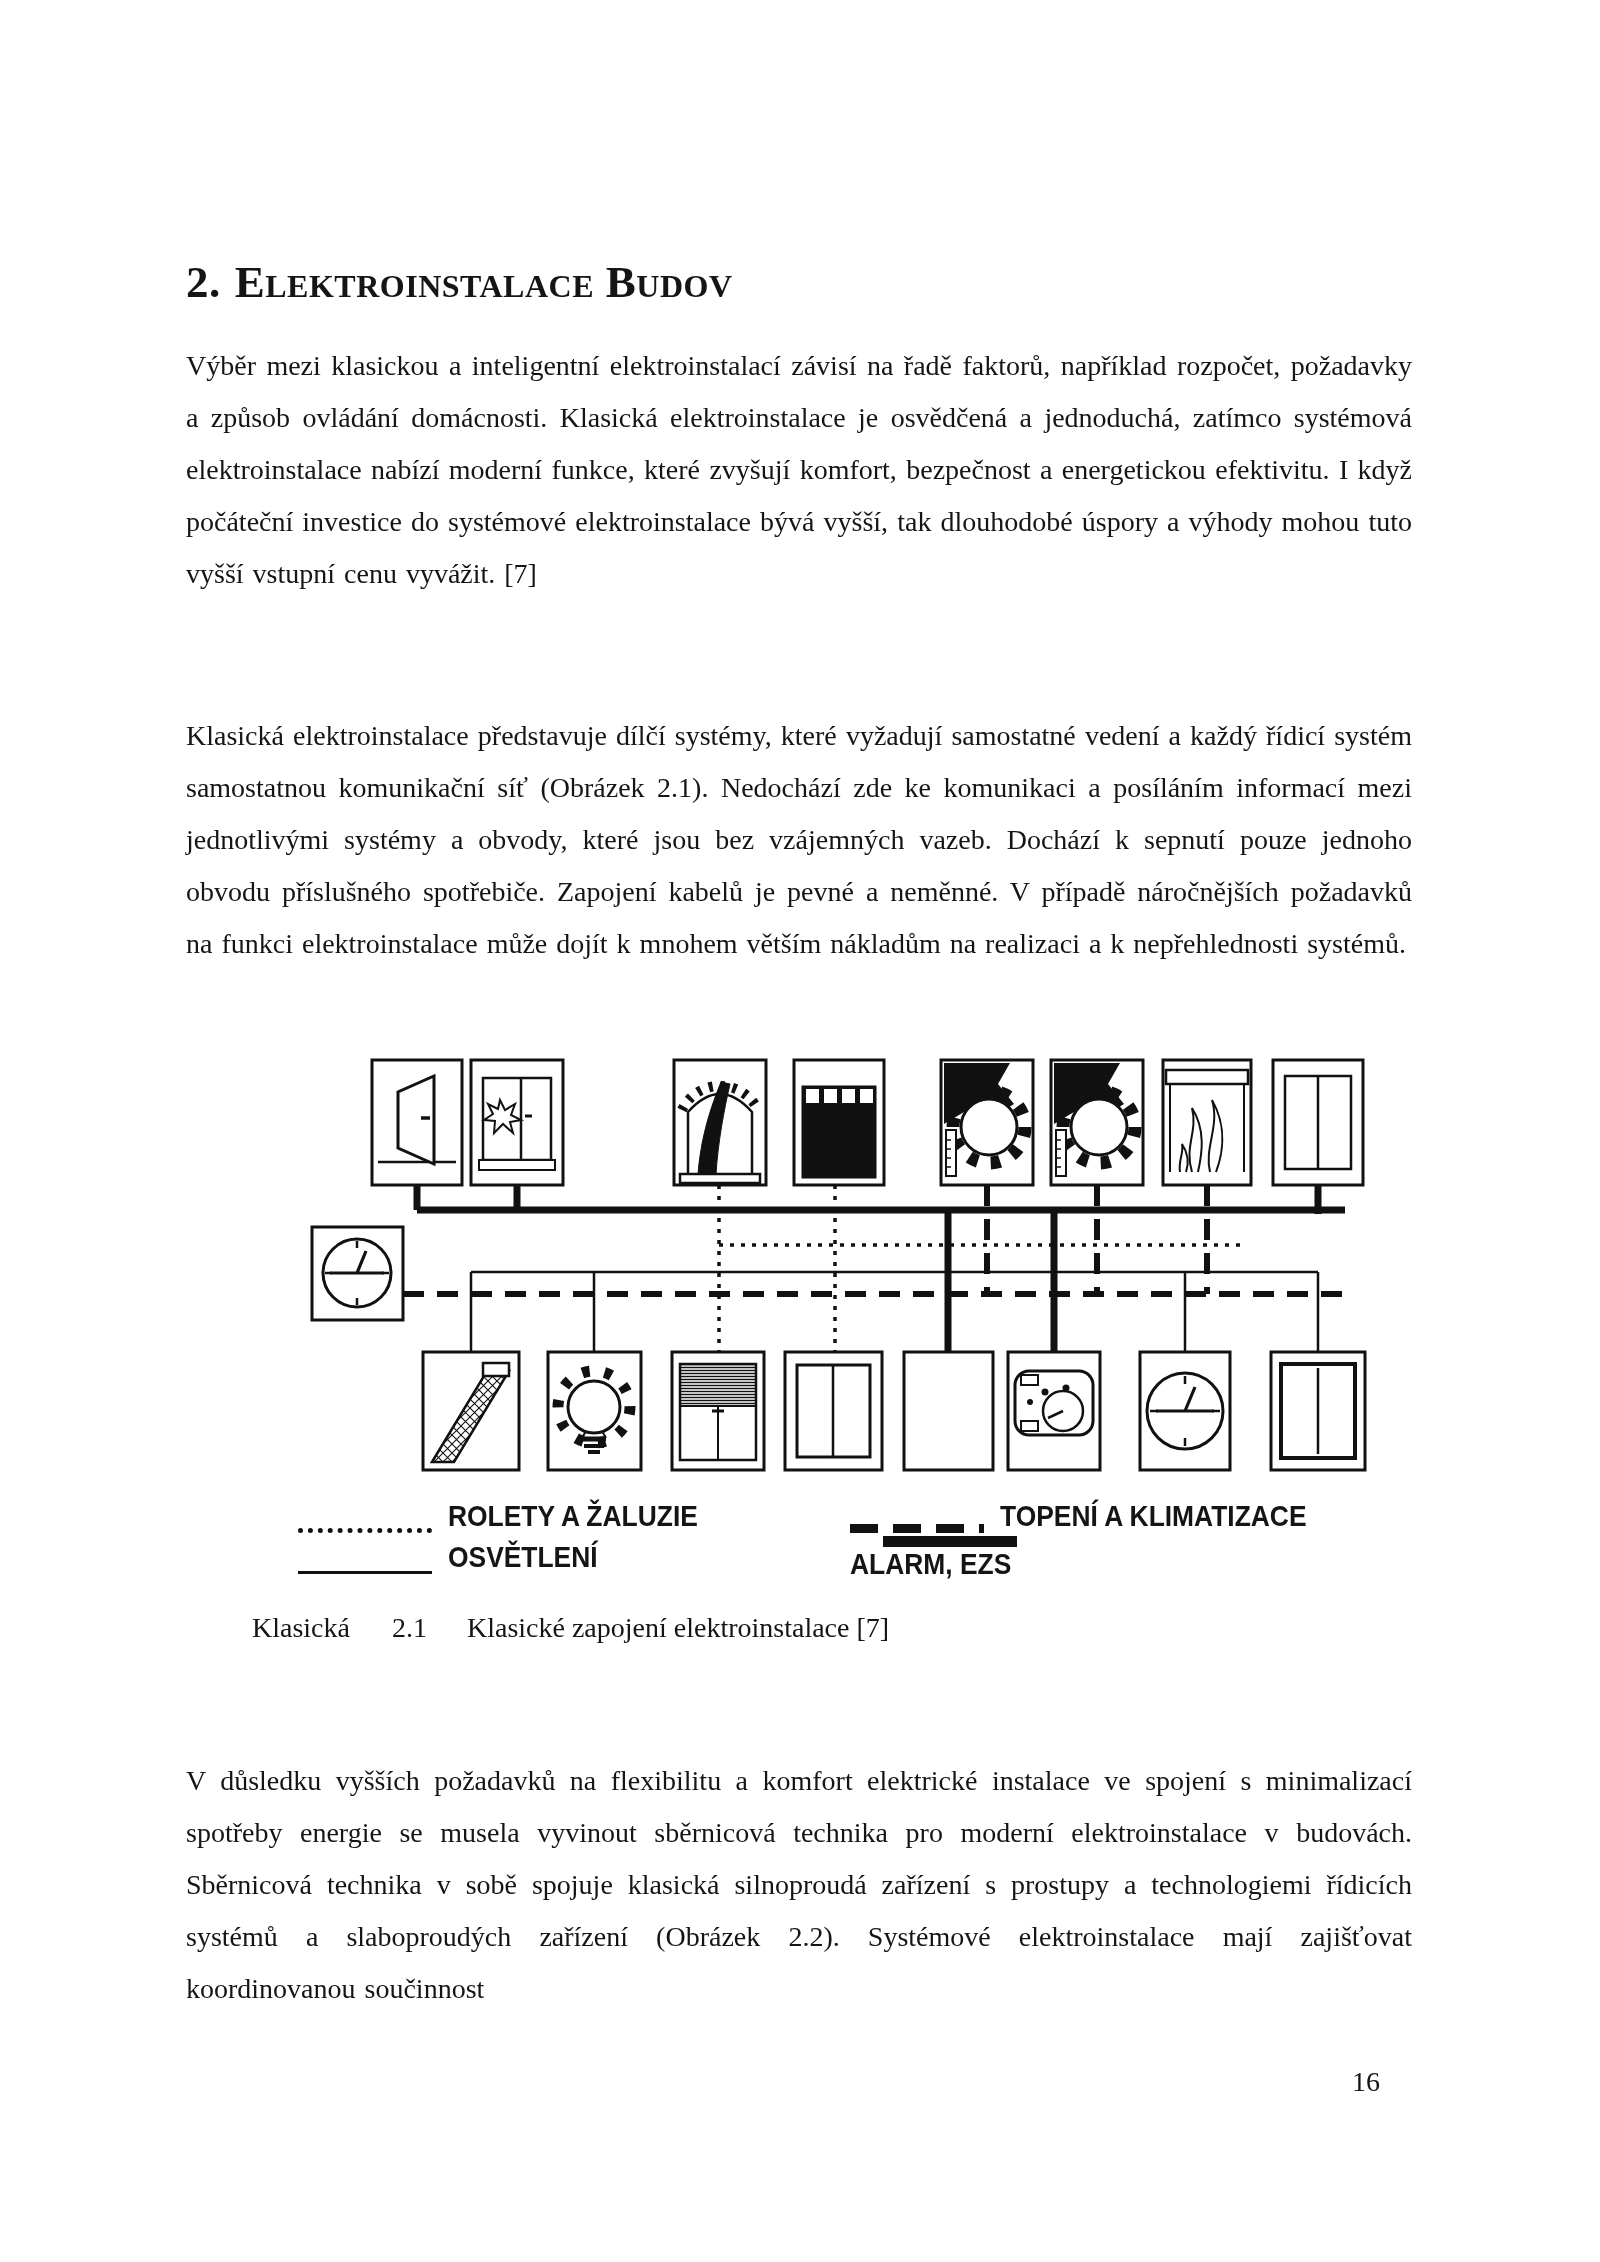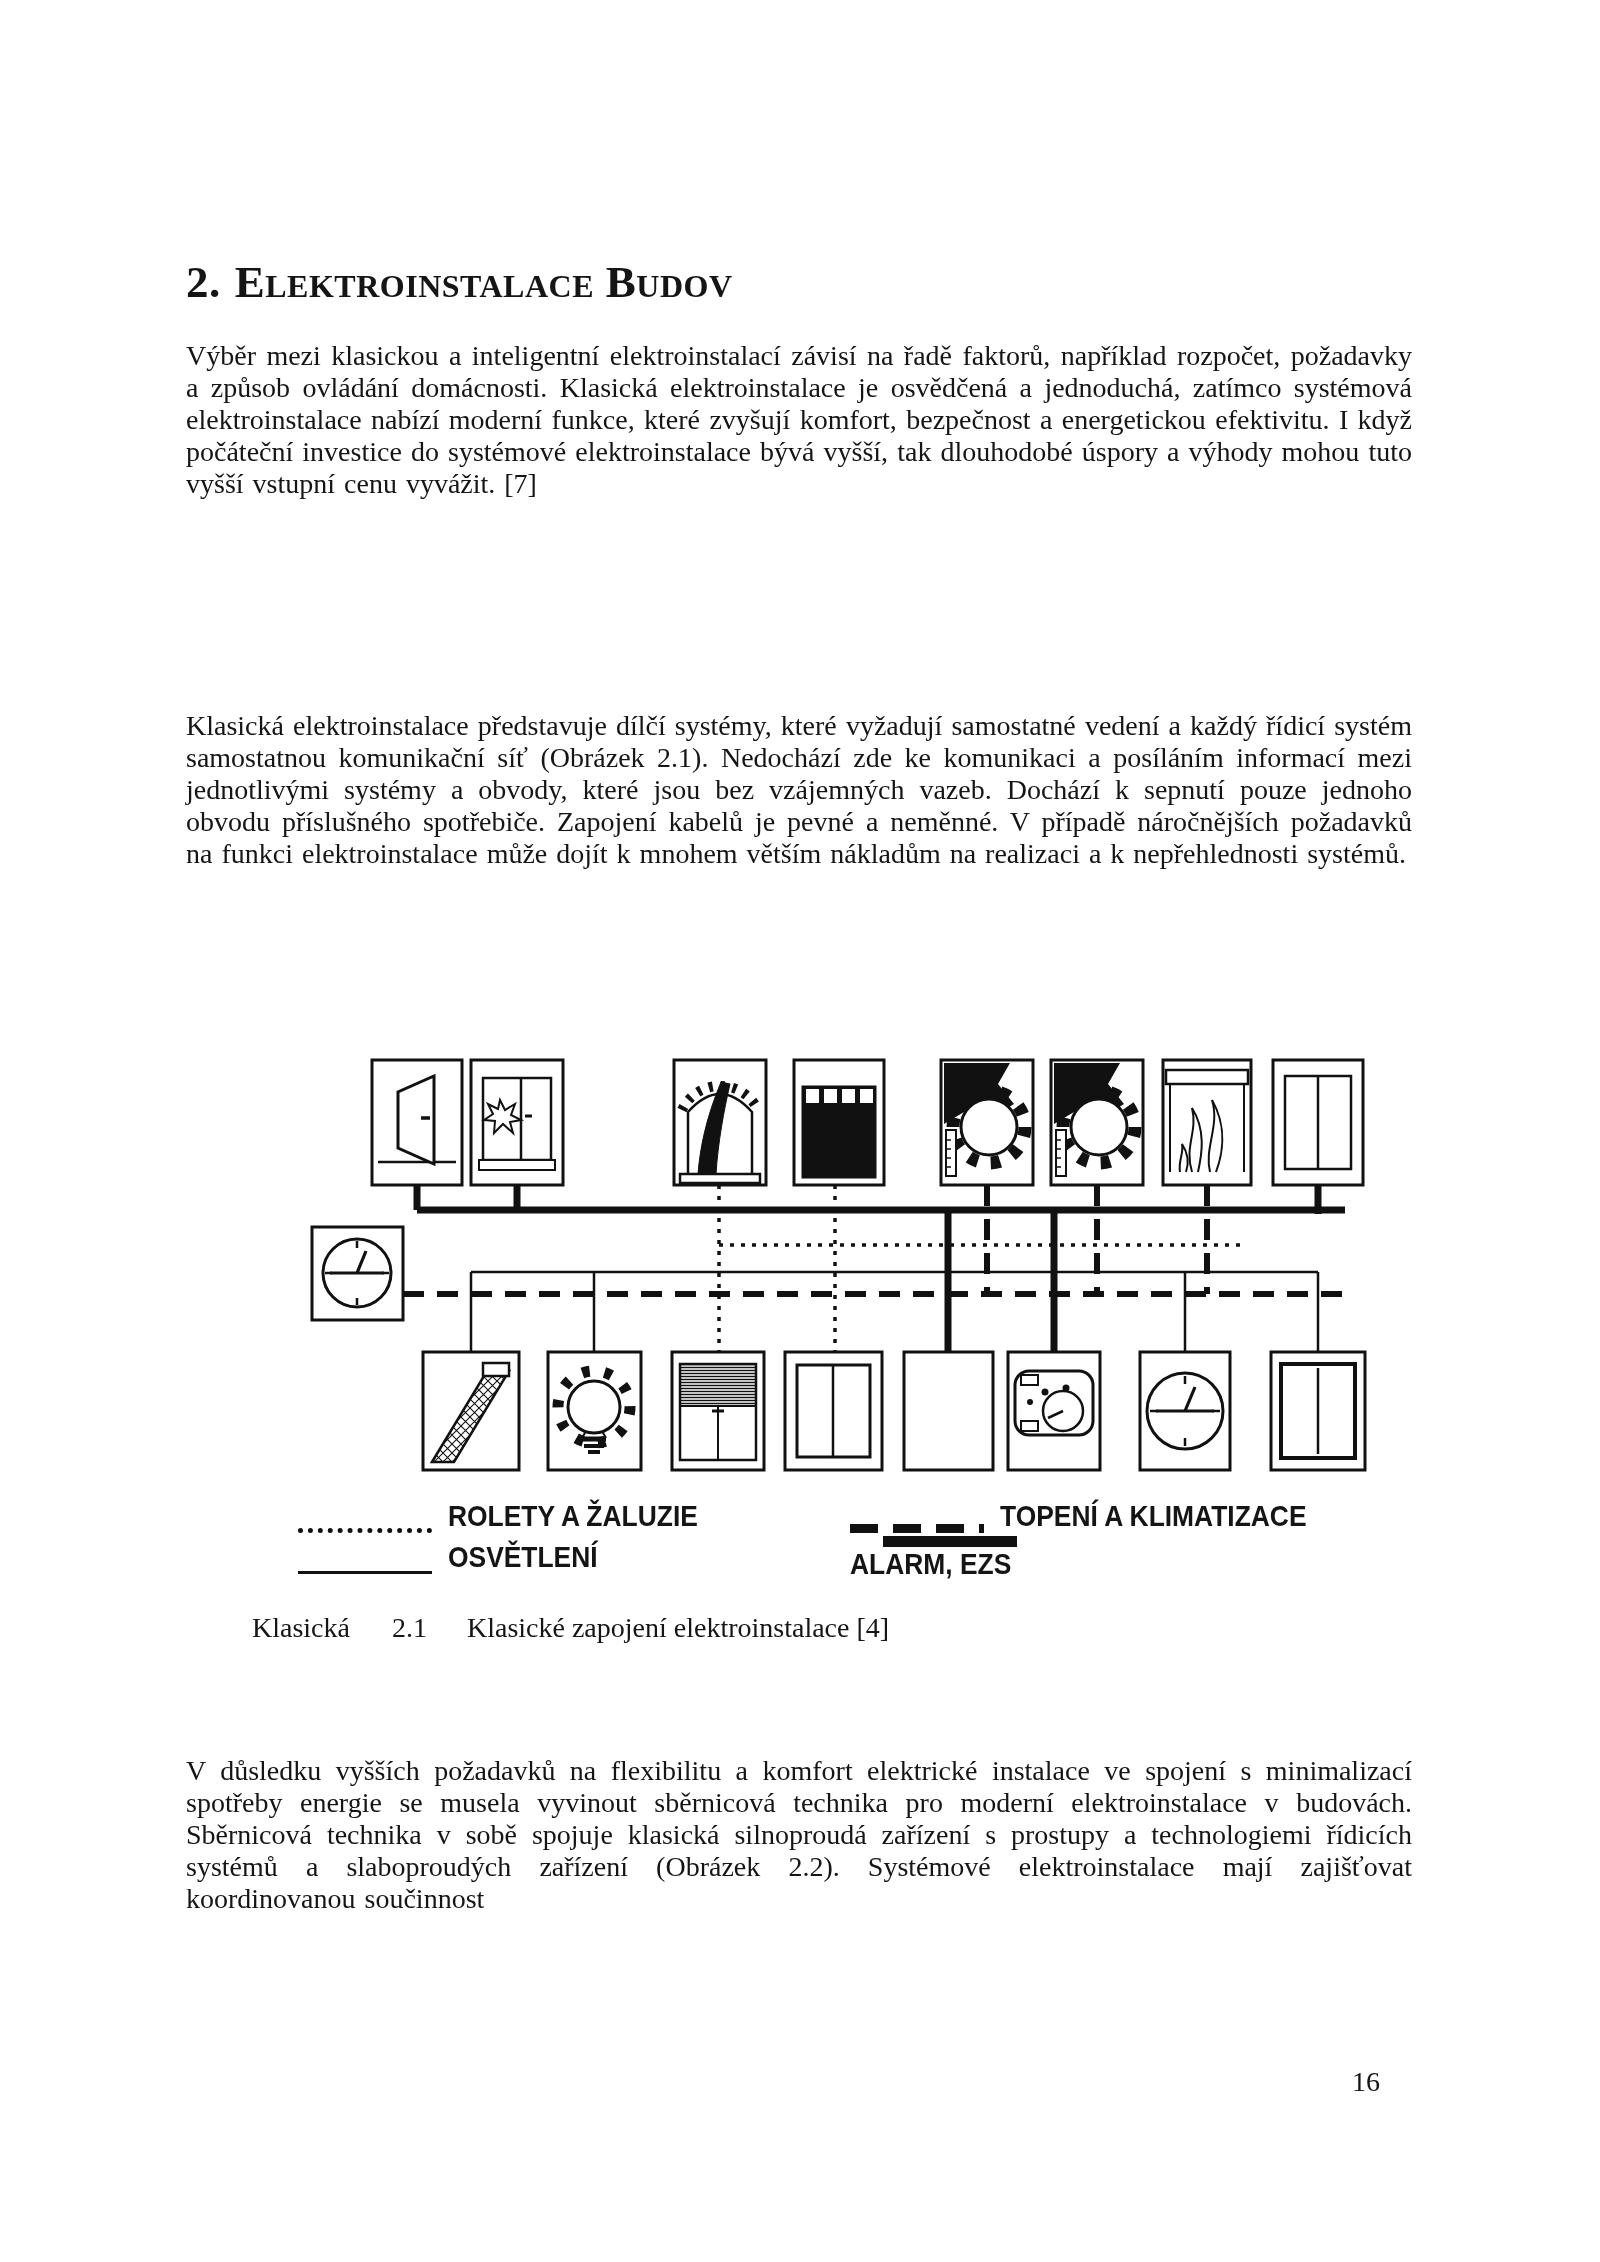--- a/index.html
+++ b/index.html
@@ -15,21 +15,21 @@
   .chapter-title{
     position:absolute;left:186px;top:256px;
     font-size:45px;font-weight:bold;letter-spacing:.5px;
     white-space:nowrap;
   }
   .chapter-title .num{margin-right:14px;}
   .sc{font-variant:small-caps;}
   
   .para{
     position:absolute;left:186px;width:1226px;
-    font-size:28px;line-height:32px;
+    font-size:28px;line-height:52px;
     text-align:justify;word-spacing:2px;
   }
   .para-intro{top:340px;}
   .para-s21{top:710px;}
   .para-s22{top:1755px;}
   
   .sec-head{
     position:absolute;left:186px;
     font-size:36px;font-weight:bold;white-space:nowrap;
   }
@@ -238,21 +238,21 @@
   <div class="legend-item li-3">
     <span class="sample ls-dashed"></span>
     <span class="lbl">TOPENÍ A KLIMATIZACE</span>
   </div>
   <div class="legend-item li-4">
     <span class="sample ls-thick"></span>
     <span class="lbl">ALARM, EZS</span>
   </div>
 
   <div class="fig-caption">
-    <span class="cap-label">Klasická</span><span class="cap-num">2.1</span><span>Klasické zapojení elektroinstalace [4]</span>
+    <span class="cap-label">Klasická</span><span class="cap-num">2.1</span><span>Klasické zapojení elektroinstalace [7]</span>
   </div>
 
 
   <div class="para para-s22">V důsledku vyšších požadavků na flexibilitu a komfort elektrické instalace ve spojení s minimalizací spotřeby energie se musela vyvinout sběrnicová technika pro moderní elektroinstalace v budovách. Sběrnicová technika v sobě spojuje klasická silnoproudá zařízení s prostupy a technologiemi řídicích systémů a slaboproudých zařízení (Obrázek 2.2). Systémové elektroinstalace mají zajišťovat koordinovanou součinnost</div>
 
   <div class="page-number">16</div>
 
 </div>
 
 </body></html>

